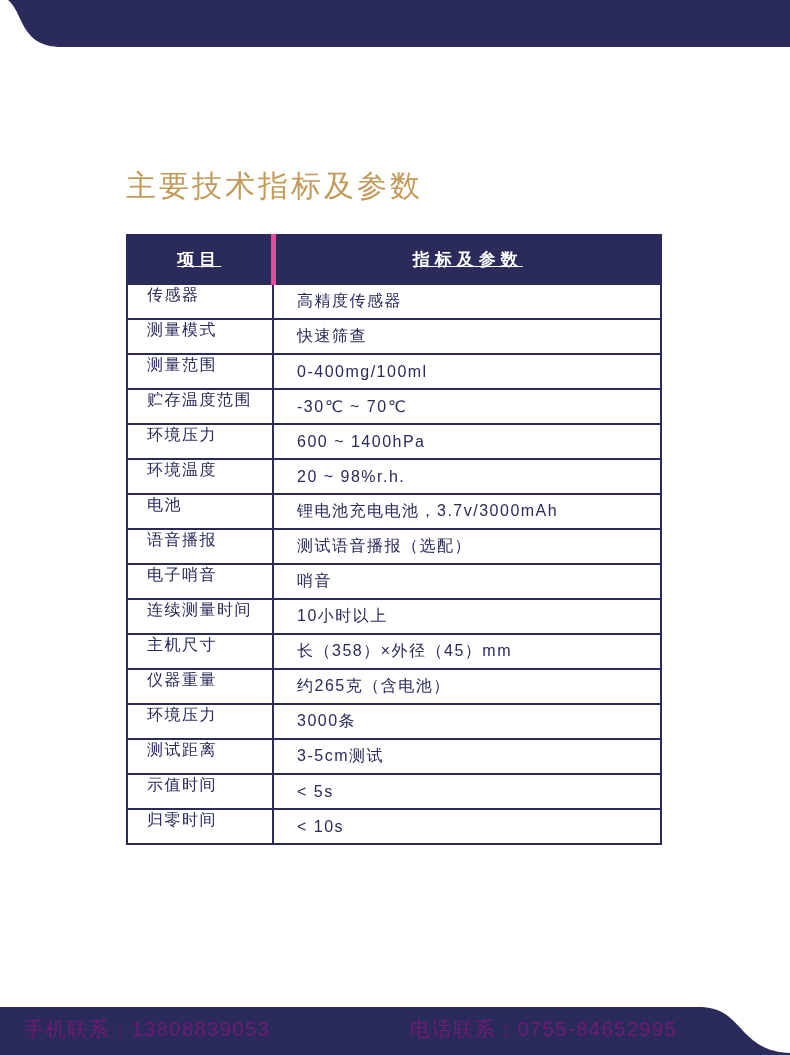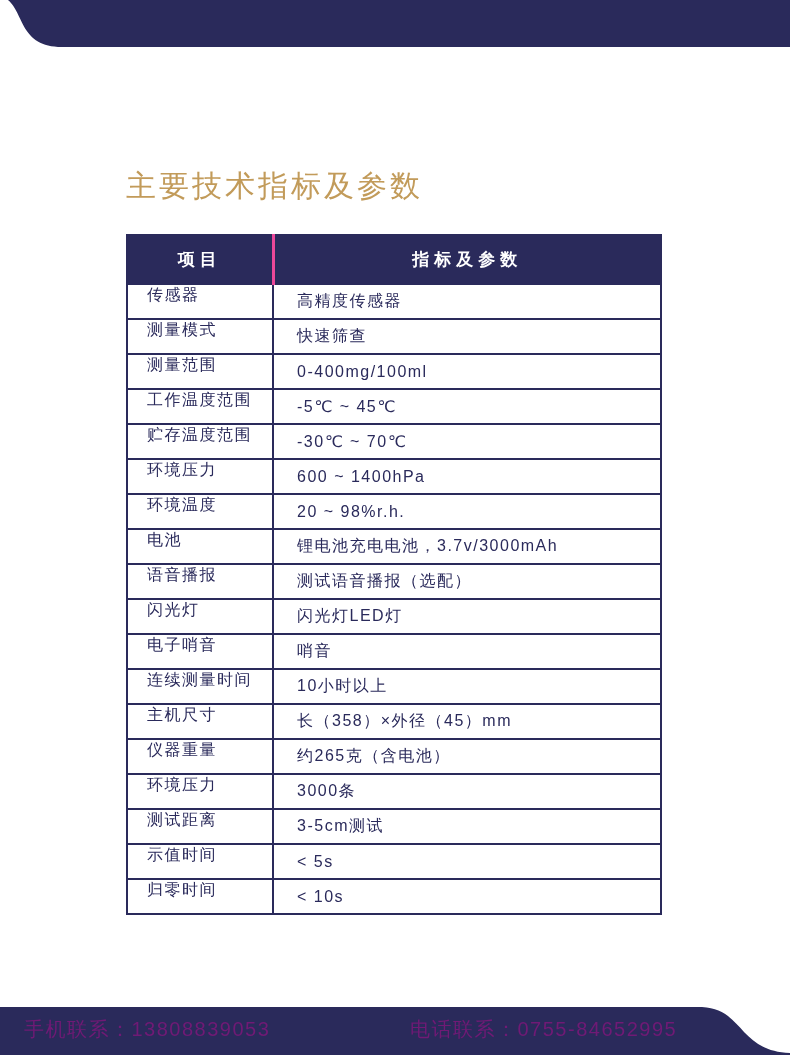--- a/index.html
+++ b/index.html
@@ -43,22 +43,23 @@
   }
   .spec-table th {
     background: #2a2a5b;
     color: #ffffff;
     font-size: 17px;
     font-weight: bold;
     letter-spacing: 5px;
     height: 49px;
     text-align: center;
     vertical-align: middle;
+    text-decoration: underline;
   }
-  .spec-table th.col-value { border-left: 3px solid #ec4899; }
+  .spec-table th.col-value { border-left: 5px solid #ec4899; }
   .spec-table col.c1 { width: 146px; }
   .spec-table col.c2 { width: 388px; }
   .spec-table td {
     height: 32px;
     color: #2a2a5b;
     font-size: 16px;
     letter-spacing: 1.5px;
     vertical-align: middle;
     white-space: nowrap;
     overflow: hidden;
@@ -109,46 +110,38 @@
       </tr>
       <tr>
         <td class="cell-item">测量模式</td>
         <td class="cell-value">快速筛查</td>
       </tr>
       <tr>
         <td class="cell-item">测量范围</td>
         <td class="cell-value">0-400mg/100ml</td>
       </tr>
       <tr>
-        <td class="cell-item">工作温度范围</td>
-        <td class="cell-value">-5℃ ~ 45℃</td>
-      </tr>
-      <tr>
         <td class="cell-item">贮存温度范围</td>
         <td class="cell-value">-30℃ ~ 70℃</td>
       </tr>
       <tr>
         <td class="cell-item">环境压力</td>
         <td class="cell-value">600 ~ 1400hPa</td>
       </tr>
       <tr>
         <td class="cell-item">环境温度</td>
         <td class="cell-value">20 ~ 98%r.h.</td>
       </tr>
       <tr>
         <td class="cell-item">电池</td>
         <td class="cell-value">锂电池充电电池，3.7v/3000mAh</td>
       </tr>
       <tr>
         <td class="cell-item">语音播报</td>
         <td class="cell-value">测试语音播报（选配）</td>
-      </tr>
-      <tr>
-        <td class="cell-item">闪光灯</td>
-        <td class="cell-value">闪光灯LED灯</td>
       </tr>
       <tr>
         <td class="cell-item">电子哨音</td>
         <td class="cell-value">哨音</td>
       </tr>
       <tr>
         <td class="cell-item">连续测量时间</td>
         <td class="cell-value">10小时以上</td>
       </tr>
       <tr>

